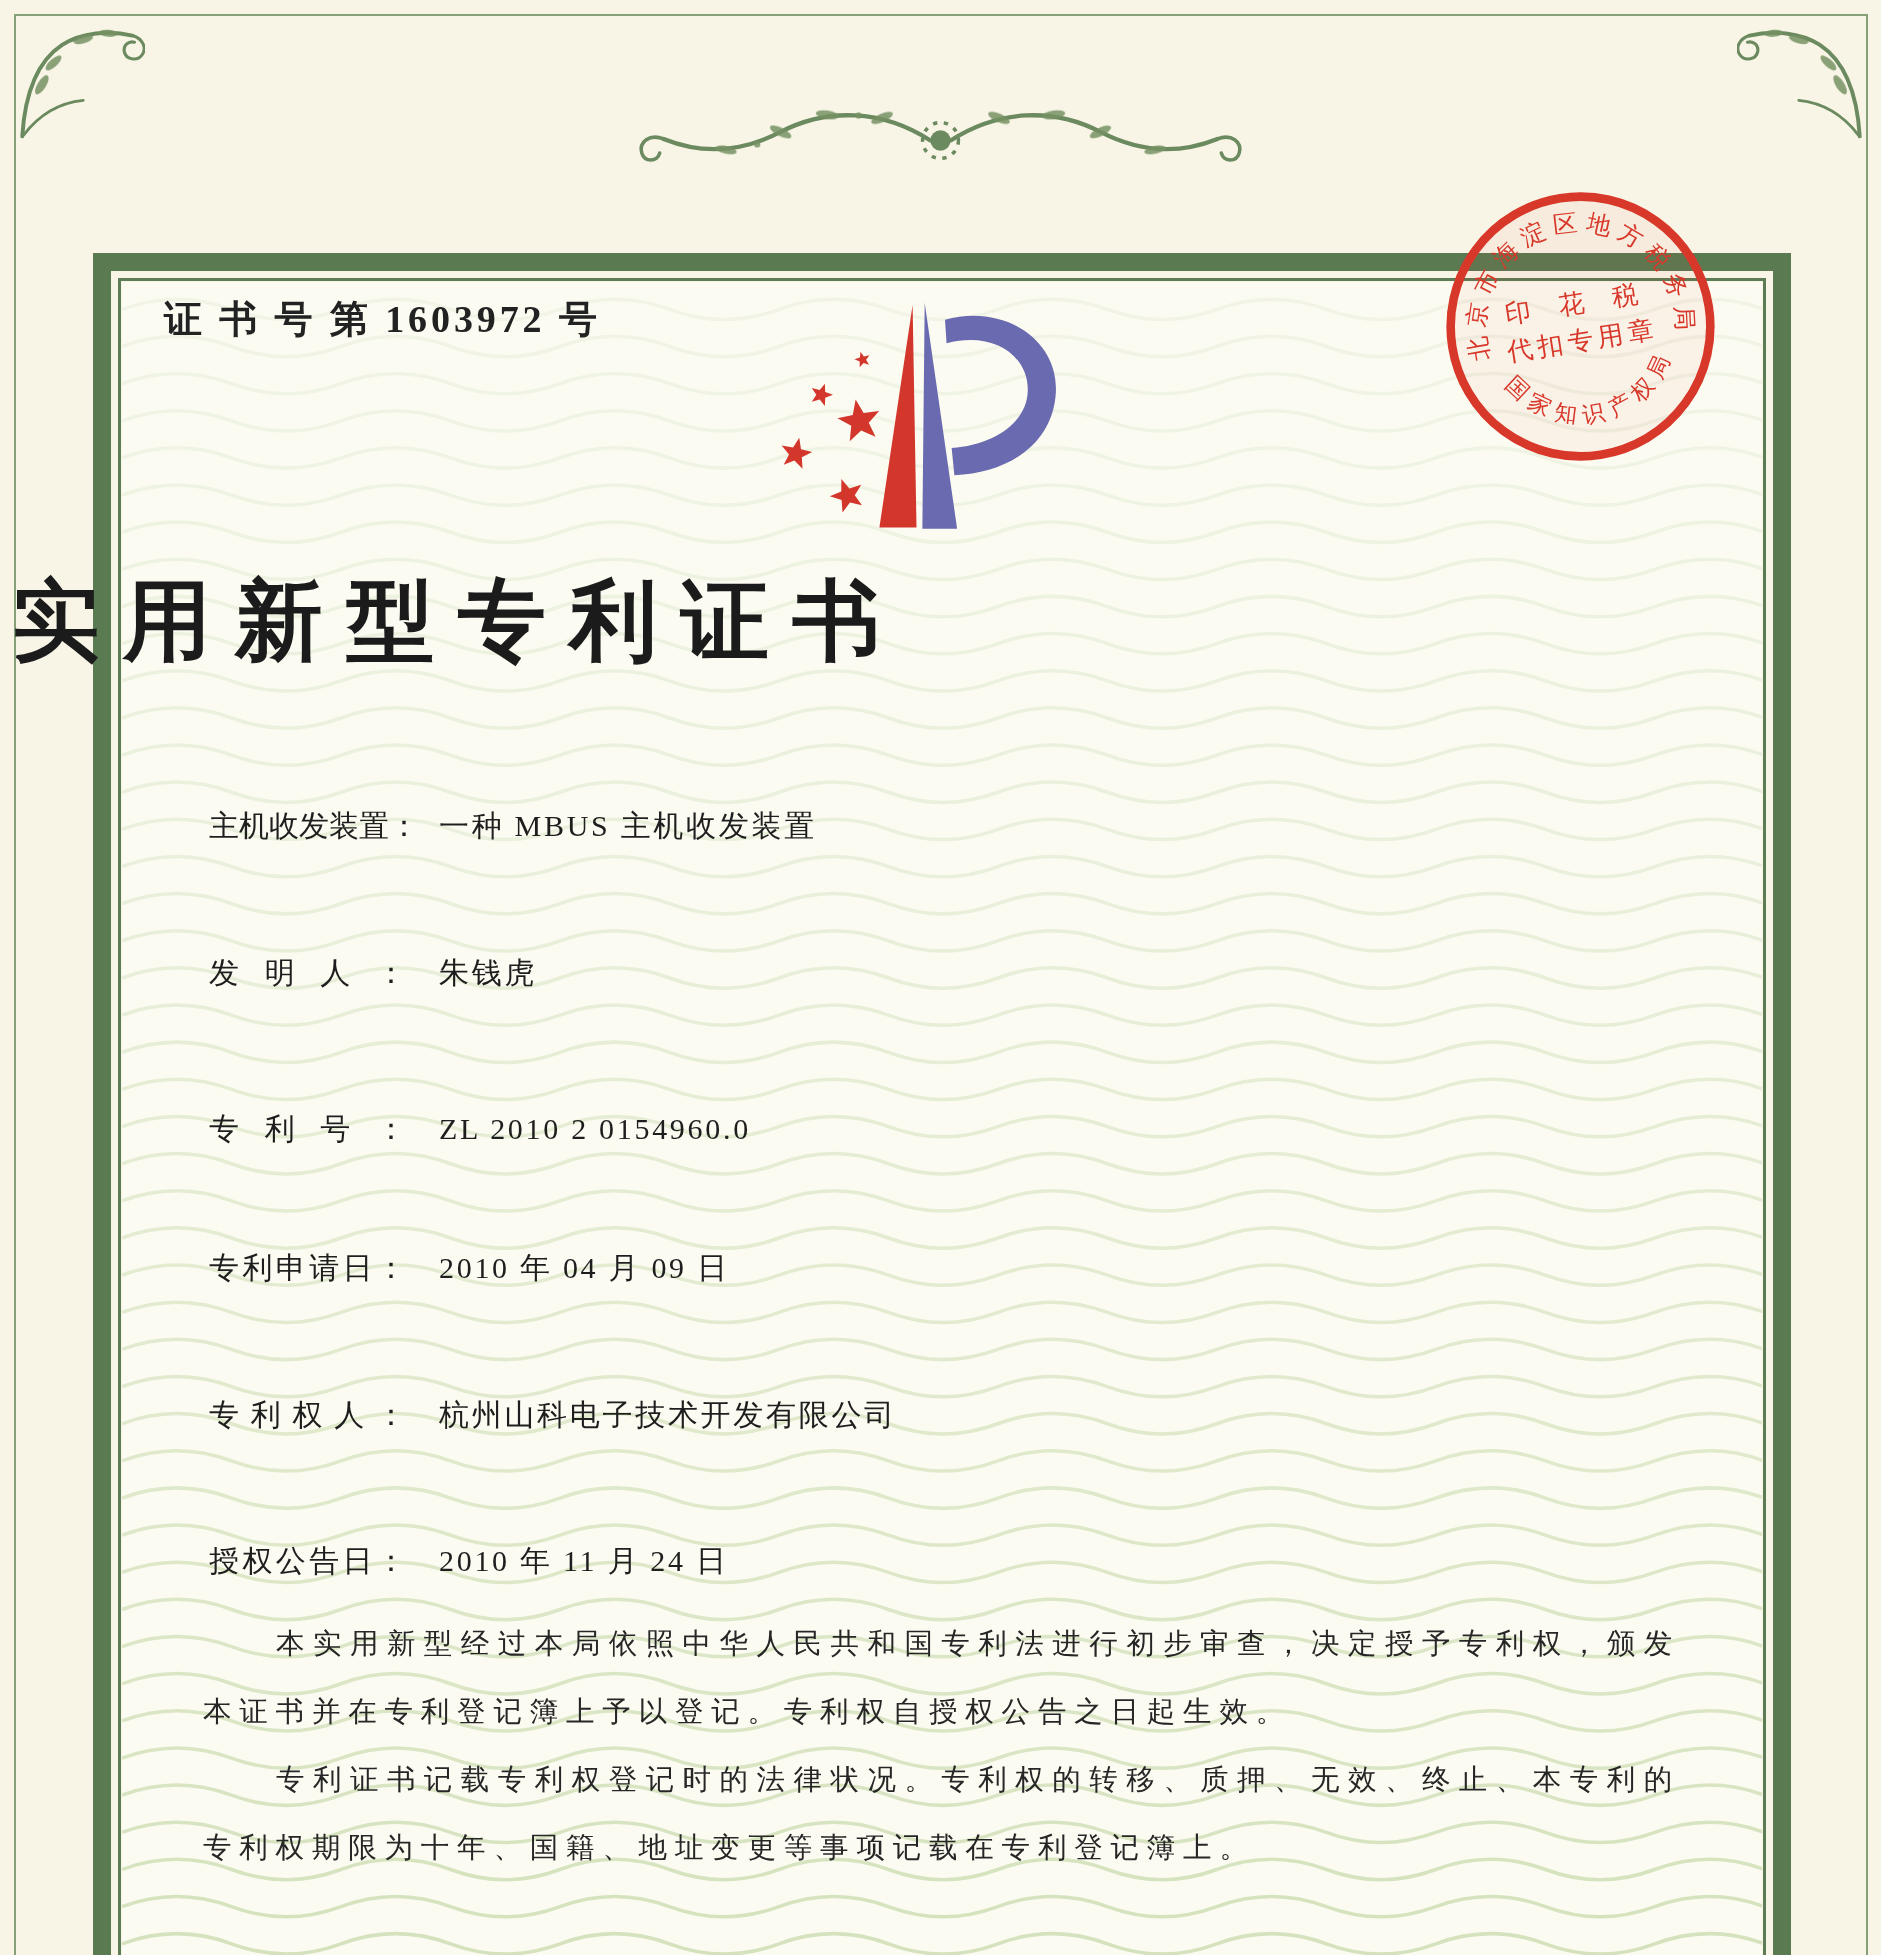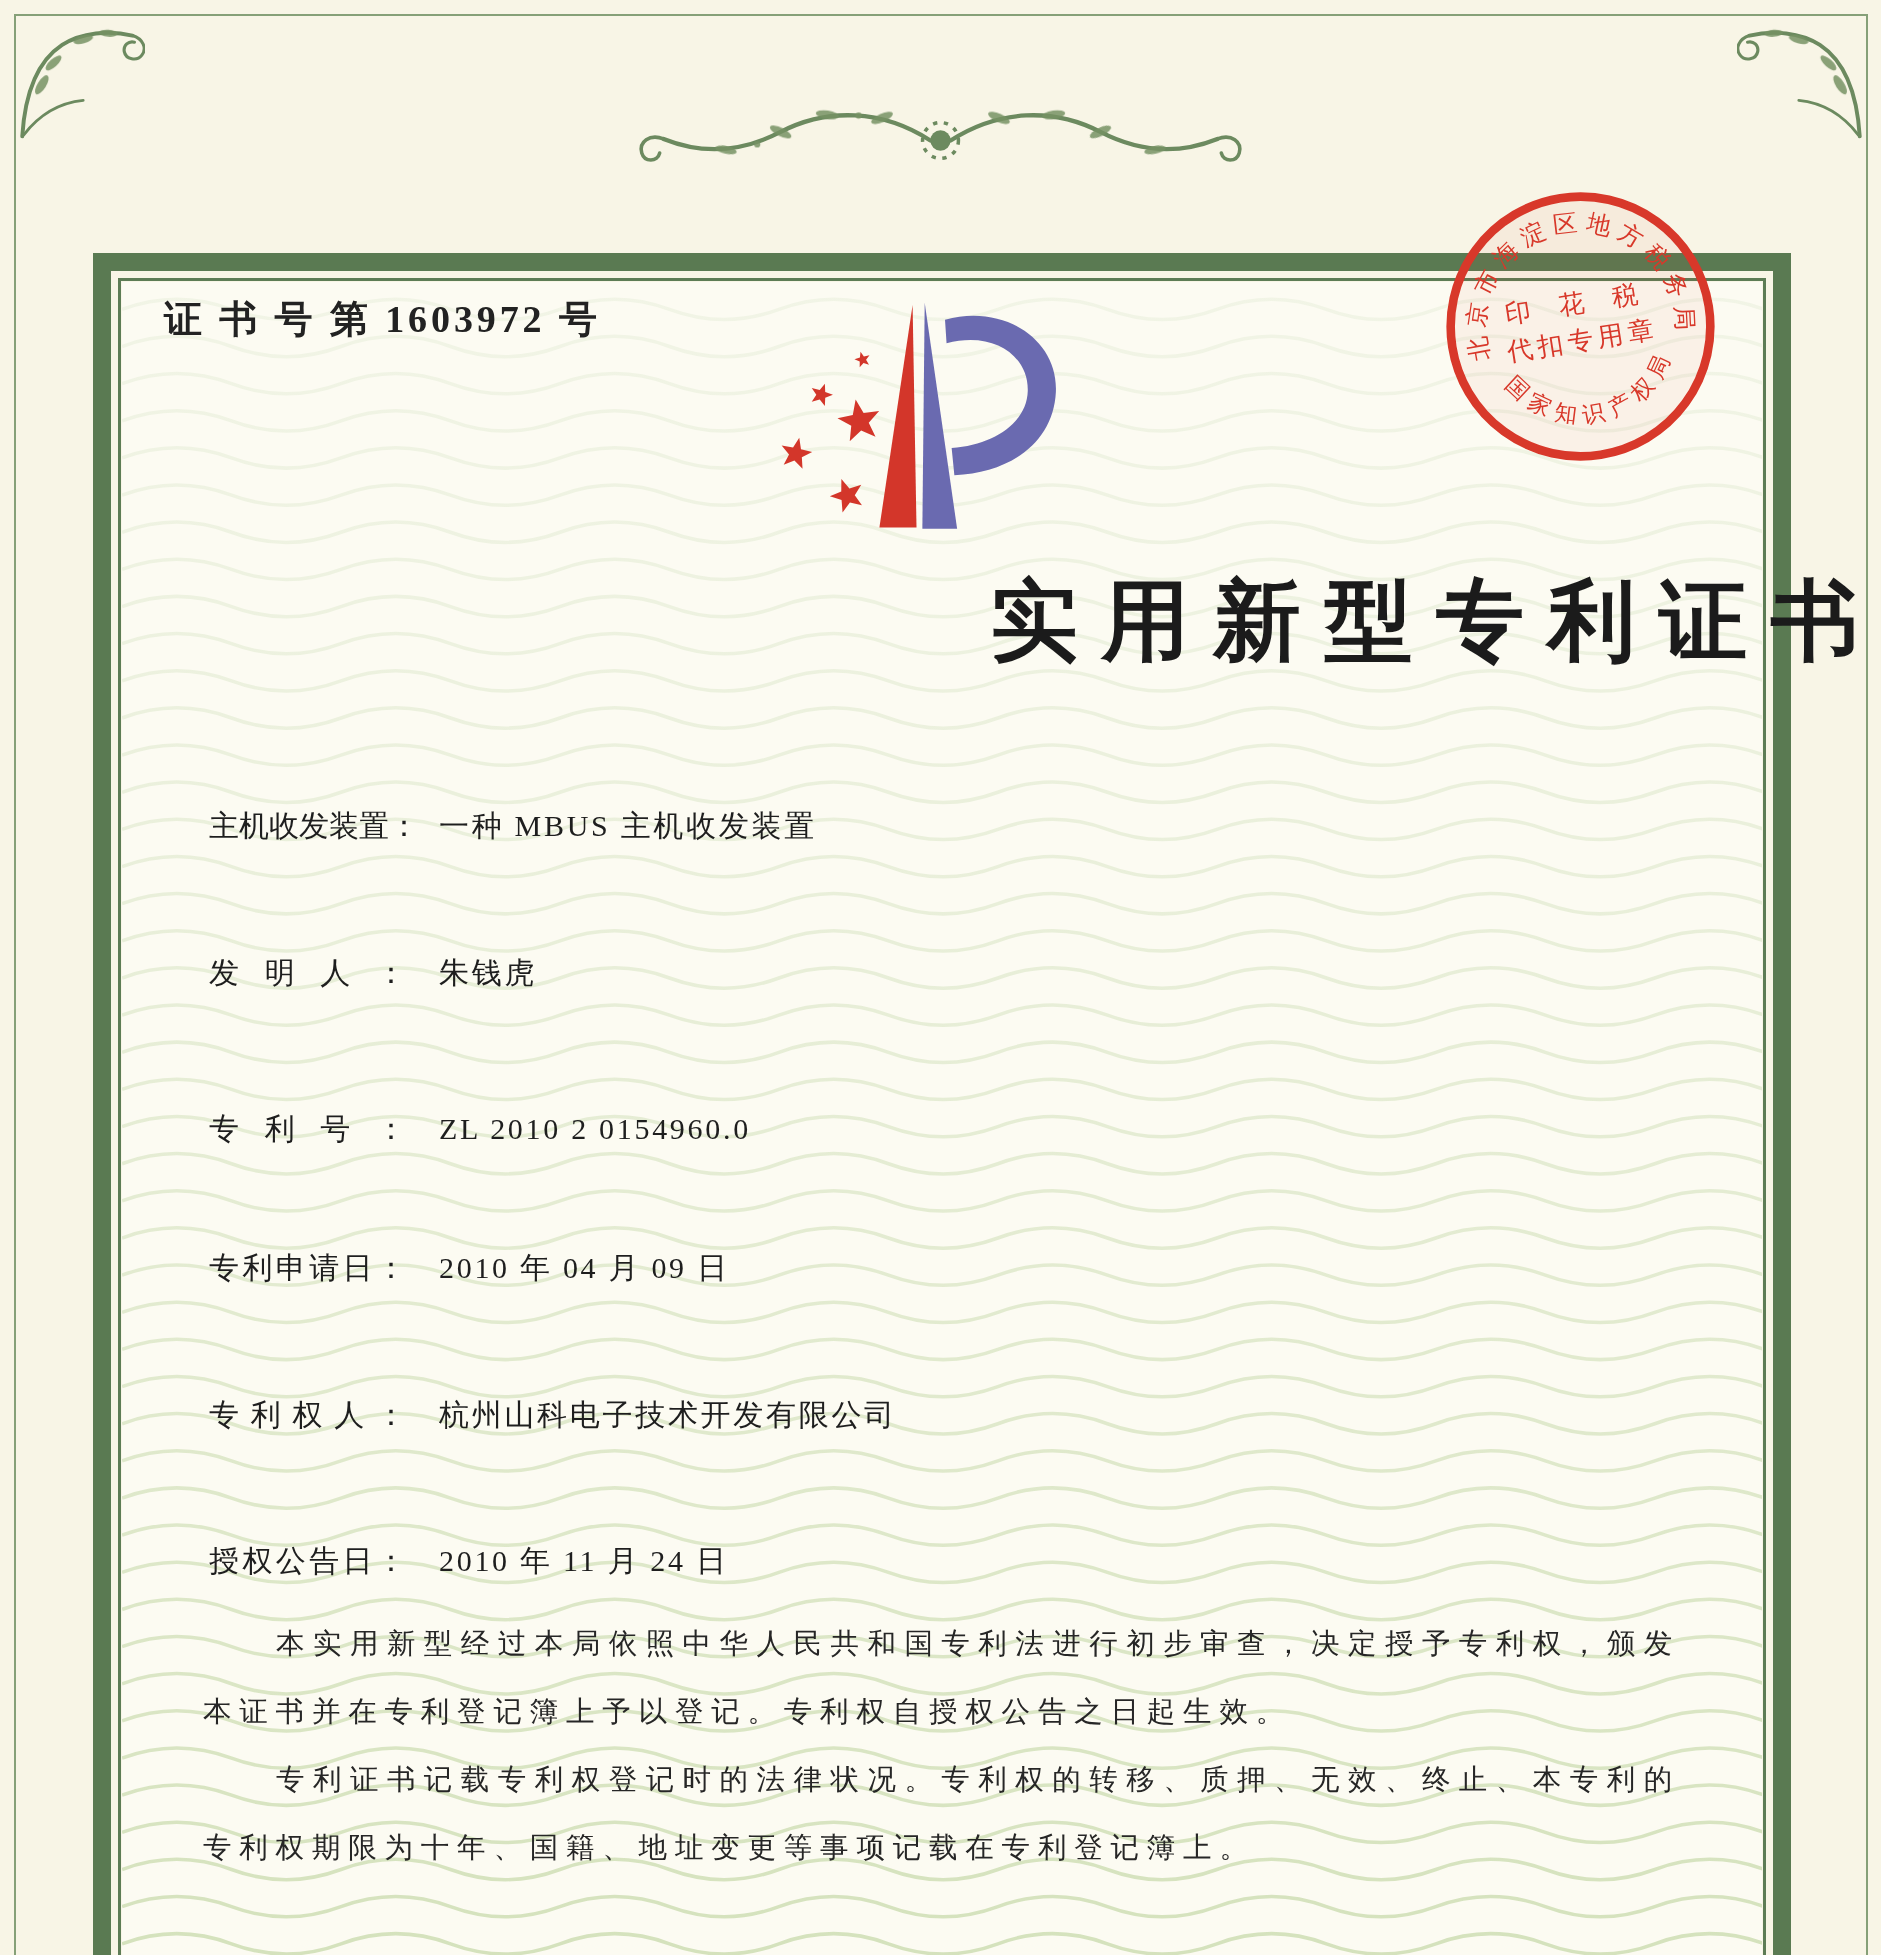--- a/index.html
+++ b/index.html
@@ -13,21 +13,21 @@
   .waves{position:absolute;left:0;top:0;}
   
   .orn{position:absolute;pointer-events:none;}
   .corner-tl{left:16.4px;top:16.4px;}
   .corner-tr{right:16.4px;top:16.4px;transform:scaleX(-1);}
   .garland-top{left:608px;top:82px;}
   
   .cert-no{position:absolute;left:164px;top:294px;font-size:38px;letter-spacing:3.9px;color:#222;font-weight:bold;}
   .logo{position:absolute;left:774px;top:296px;}
   .tax-stamp{position:absolute;left:1428px;top:174px;transform:rotate(-9deg);}
-  .title{position:absolute;left:0;top:562px;width:1882px;text-align:right;font-size:88px;
+  .title{position:absolute;left:0;top:562px;width:1882px;text-align:left;font-size:88px;
          font-weight:bold;letter-spacing:23.5px;padding-left:11.7px;box-sizing:border-box;color:#1b1b1b;}
   .fields{position:absolute;left:209px;top:806px;width:1470px;}
   .field-row{position:absolute;left:0;font-size:30px;white-space:nowrap;}
   .f-label{display:inline-block;width:197px;text-align:justify;text-align-last:justify;}
   .f-value{margin-left:33px;letter-spacing:2.7px;}
   .paras{position:absolute;left:203px;top:1610px;width:1477px;font-size:28.5px;line-height:68px;
          letter-spacing:7.8px;text-align:justify;color:#262626;}
   .paras p{margin:0;text-indent:73px;}
 </style>
 </head>

